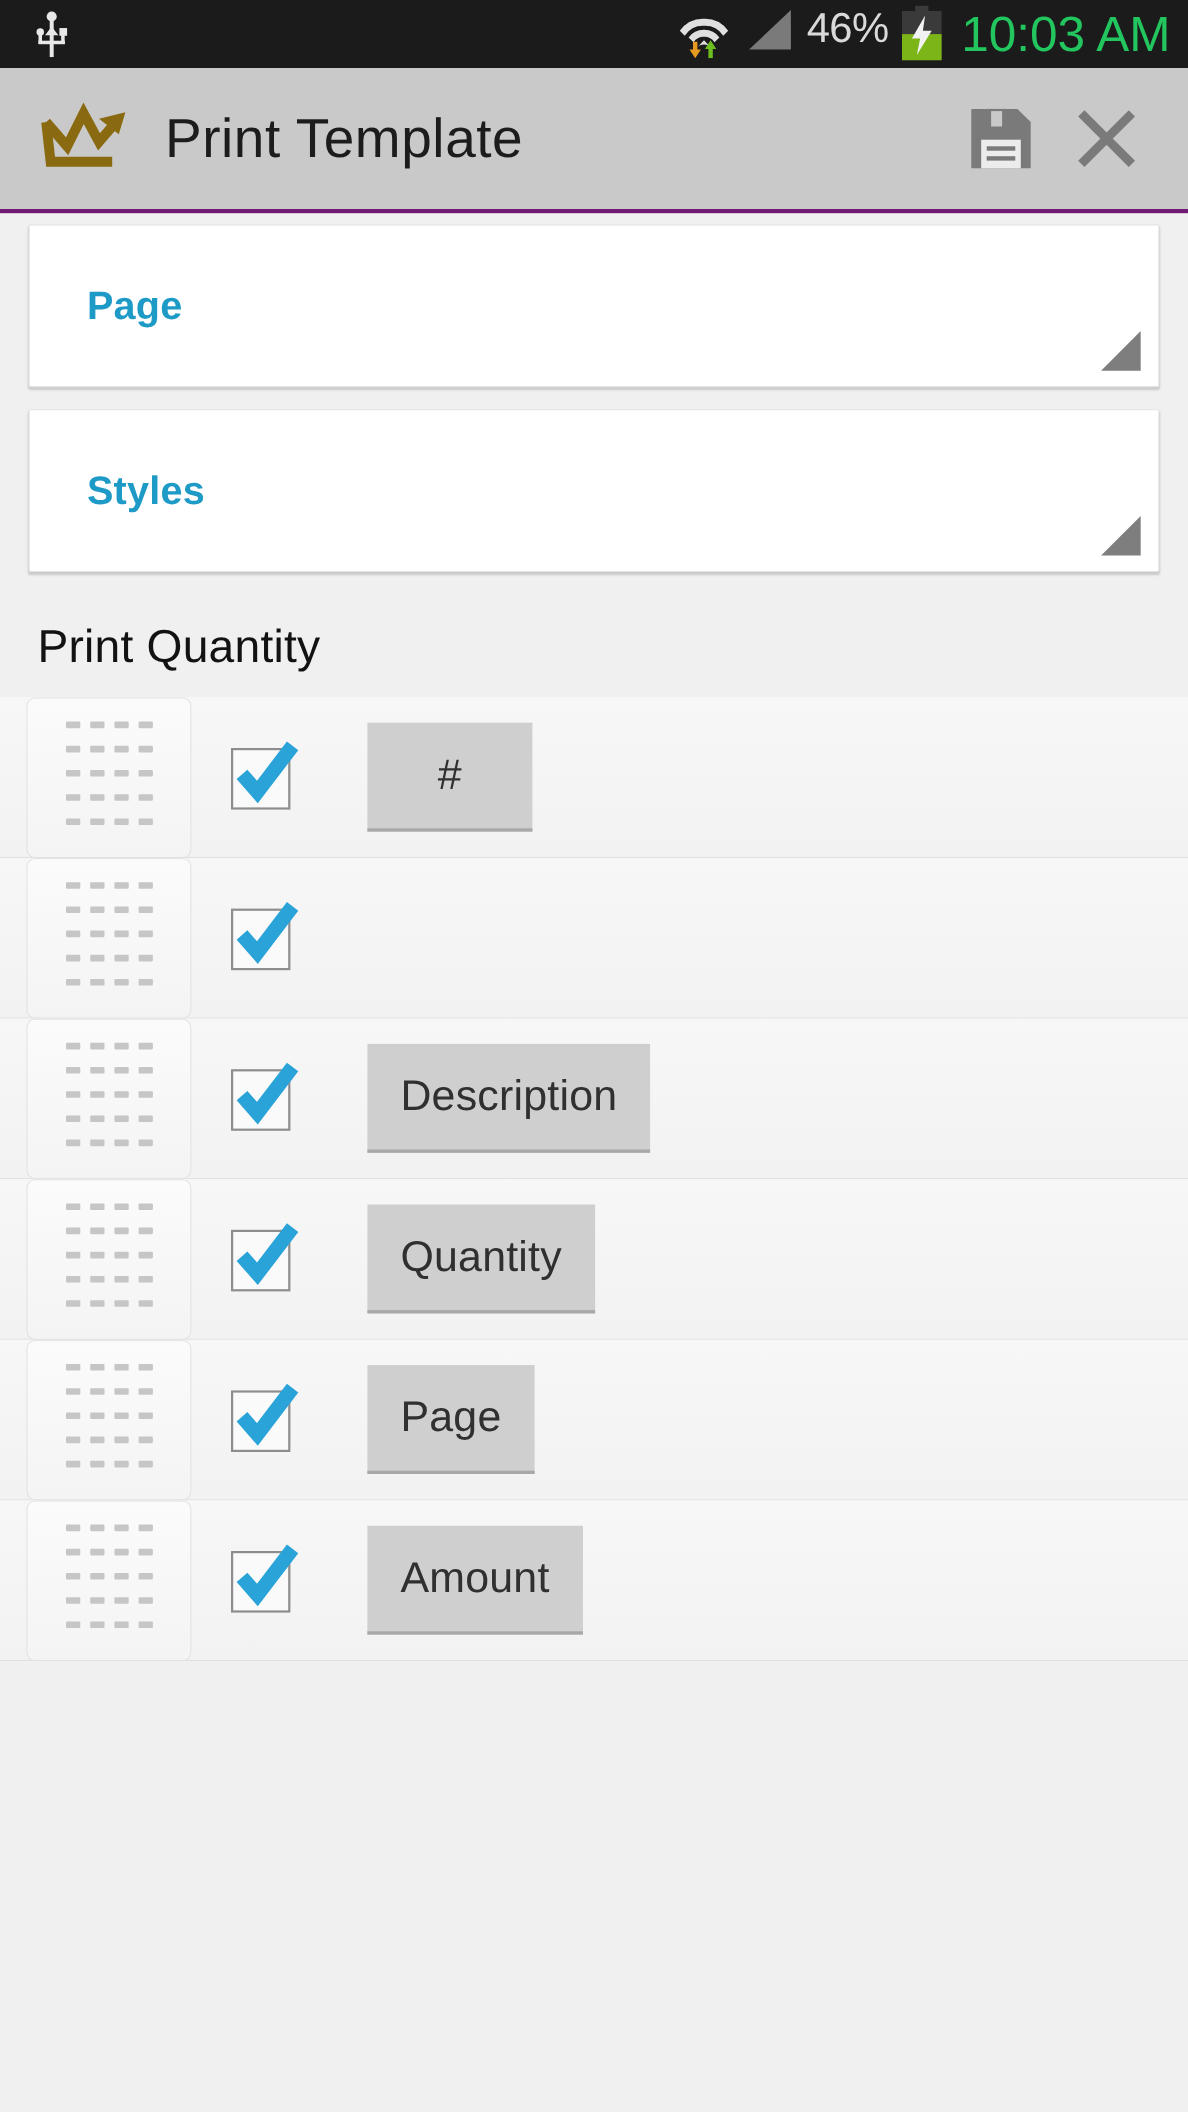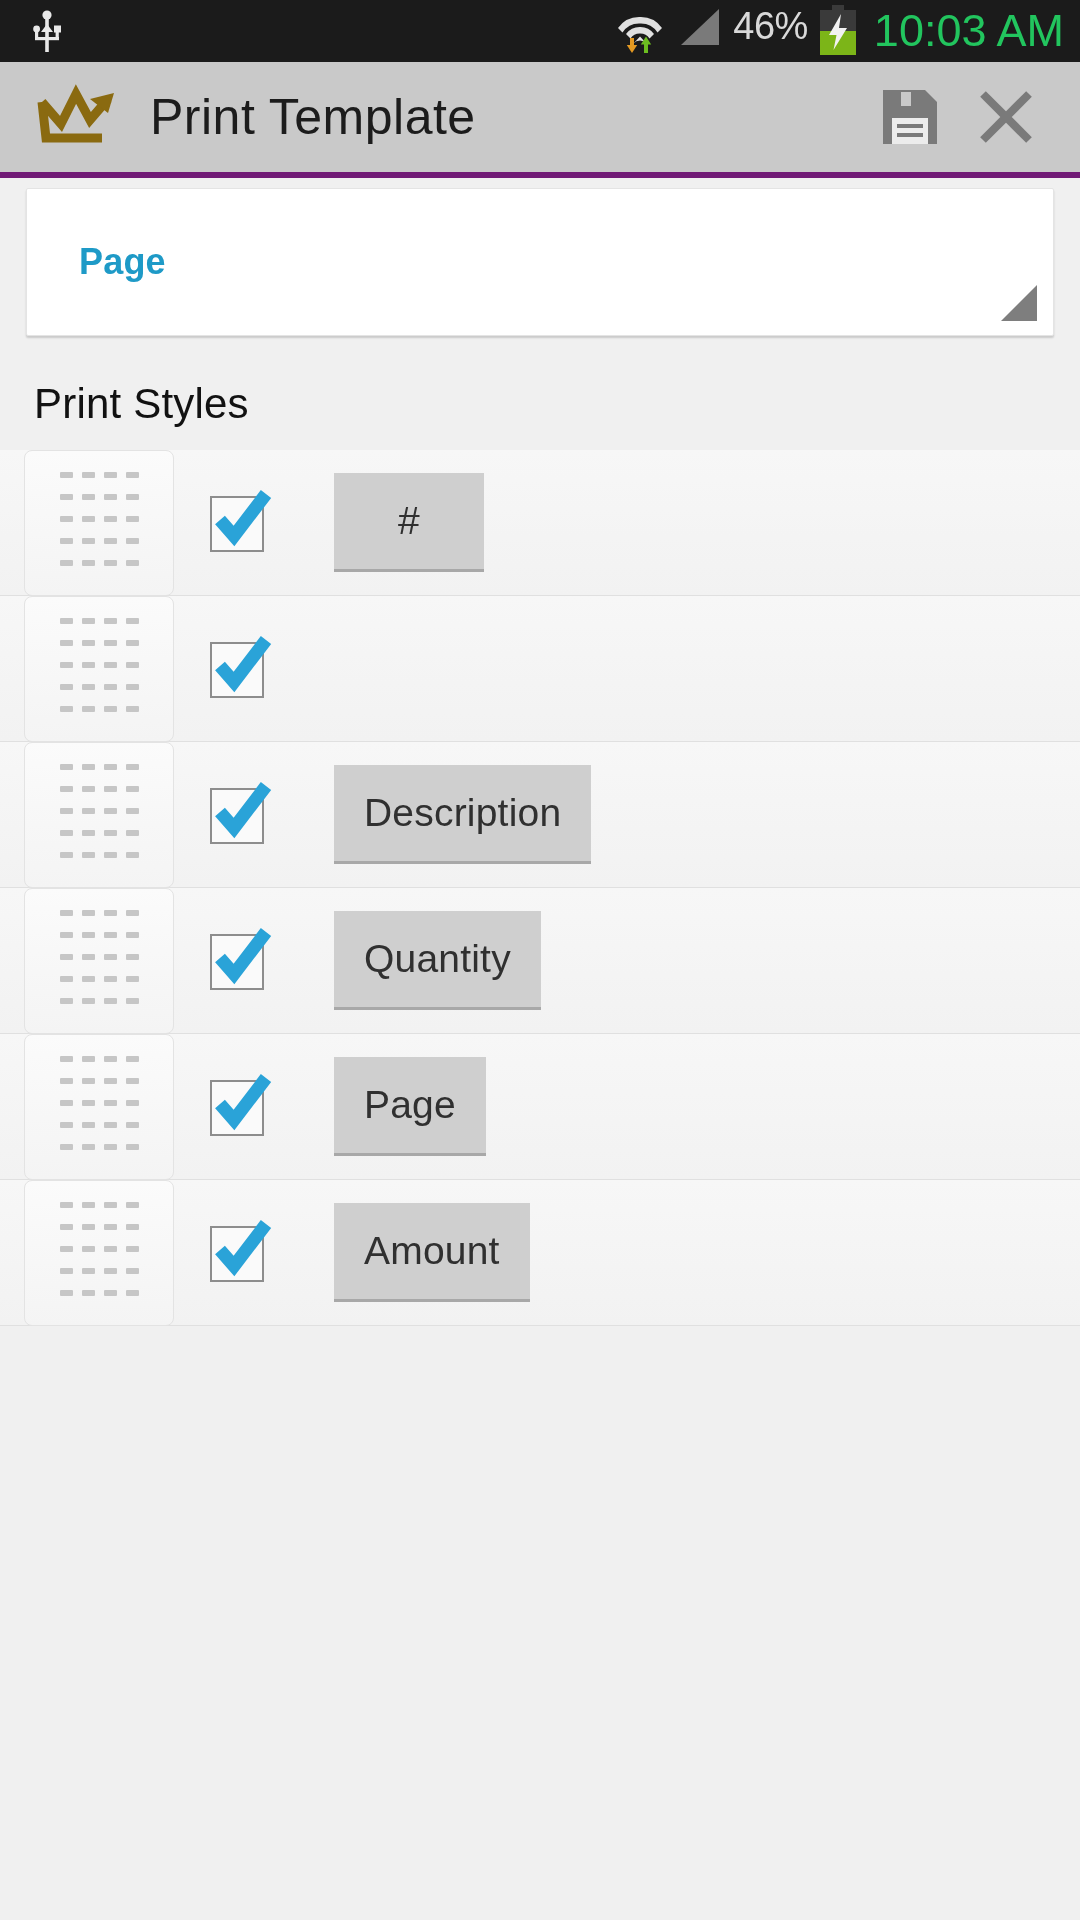--- a/index.html
+++ b/index.html
@@ -41,26 +41,26 @@
     font-size: 45px;
     font-weight: 300;
     letter-spacing: 0px;
     color: #22c55e;
     margin-left: 6px;
     white-space: nowrap;
   }
 
   
   #action-bar {
-    height: 116px;
+    height: 132px;
     background: #c9c9c9;
     display: flex;
     align-items: center;
     padding: 0 26px 0 30px;
-    border-bottom: 6px solid #701a75;
+    border-bottom: 4px solid #701a75;
   }
   #app-logo { width: 92px; height: 70px; flex: 0 0 auto; }
   #app-title {
     font-size: 50px;
     font-weight: 300;
     color: #1c1c1c;
     margin-left: 28px;
     letter-spacing: 0.5px;
     flex: 1 1 auto;
     white-space: nowrap;
@@ -304,23 +304,27 @@
   </button>
 </div>
 
 <div id="content">
 
   <div id="sections-container">
       <div class="section-card">
         <div class="sect-label">Page</div>
         <span class="corner-tri"></span>
       </div>
+      <div class="section-card">
+        <div class="sect-label">Styles</div>
+        <span class="corner-tri"></span>
+      </div>
     </div>
 
-  <div id="print-columns-title">Print Styles</div>
+  <div id="print-columns-title">Print Quantity</div>
 
   <div id="columns-list">
       <div class="col-row">
         <div class="drag-handle">
           <div class="dot-grid">
             <i></i>
             <i></i>
             <i></i>
             <i></i>
             <i></i>

